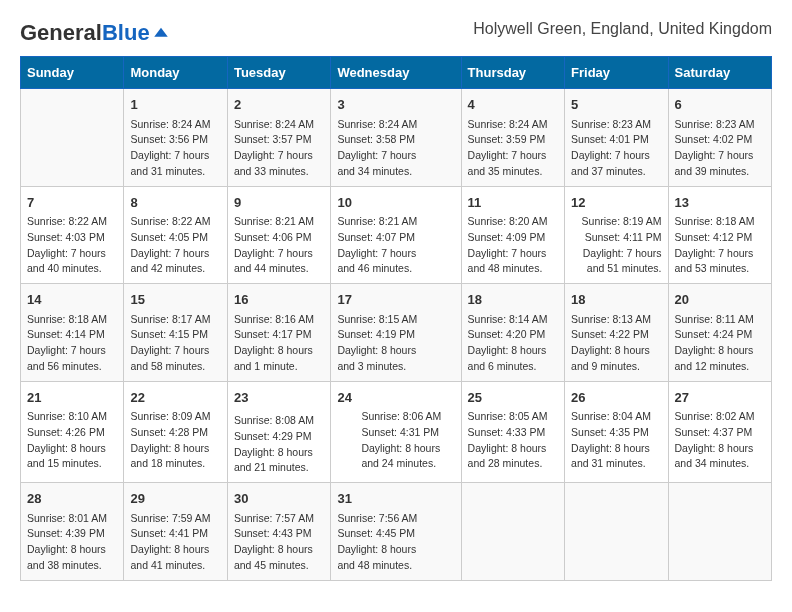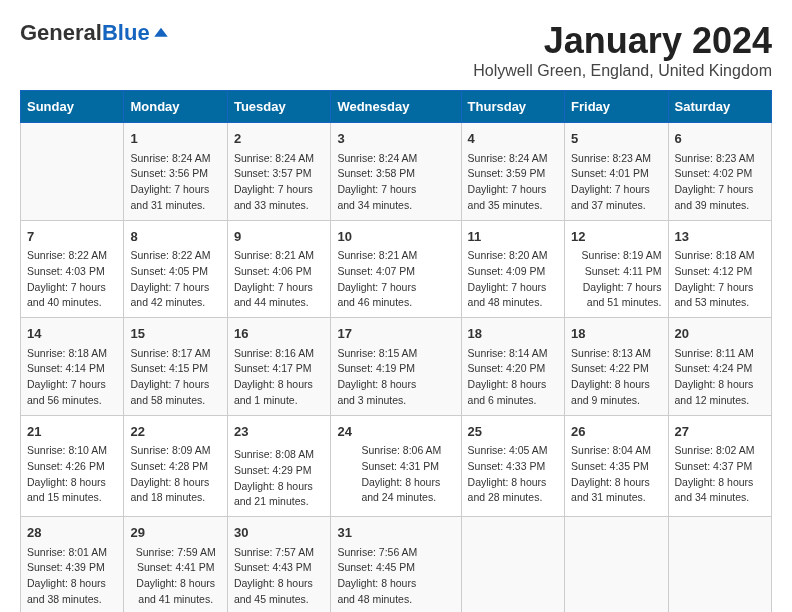--- a/index.html
+++ b/index.html
@@ -95,21 +95,20 @@
   <div class="logo">
     <div class="logo-text">
       <span class="logo-general">General</span>
         <span class="logo-blue">Blue</span>
       <svg class="logo-icon" viewBox="0 0 24 24" fill="#1565c0">
         <path d="M3 17 L12 5 L21 17 Z"></path>
       </svg>
     </div>
   </div>
   <div class="title-block">
-    <div class="month-title">January 2024</div>
     <div class="location-title">Holywell Green, England, United Kingdom</div>
   </div>
 </div>
 
 <table>
   <thead>
     <tr>
     <th>Sunday</th>
         <th>Monday</th>
         <th>Tuesday</th>
@@ -291,21 +290,21 @@
         </td>
         <td>
           <span class="day-number">24</span>
           <div class="cell-content" style="white-space: pre-line; margin-left: 24px;">Sunrise: 8:06 AM
 Sunset: 4:31 PM
 Daylight: 8 hours
 and 24 minutes.</div>
         </td>
         <td>
           <span class="day-number">25</span>
-          <div class="cell-content" style="white-space: pre-line;">Sunrise: 4:05 AM
+          <div class="cell-content" style="white-space: pre-line;">Sunrise: 8:05 AM
 Sunset: 4:33 PM
 Daylight: 8 hours
 and 28 minutes.</div>
         </td>
         <td>
           <span class="day-number">26</span>
           <div class="cell-content" style="white-space: pre-line;">Sunrise: 8:04 AM
 Sunset: 4:35 PM
 Daylight: 8 hours
 and 31 minutes.</div>
@@ -321,21 +320,21 @@
       <tr>
         <td>
           <span class="day-number">28</span>
           <div class="cell-content" style="white-space: pre-line;">Sunrise: 8:01 AM
 Sunset: 4:39 PM
 Daylight: 8 hours
 and 38 minutes.</div>
         </td>
         <td>
           <span class="day-number">29</span>
-          <div class="cell-content" style="white-space: pre-line; text-align: center;">Sunrise: 7:59 AM
+          <div class="cell-content" style="white-space: pre-line;">Sunrise: 7:59 AM
 Sunset: 4:41 PM
 Daylight: 8 hours
 and 41 minutes.</div>
         </td>
         <td>
           <span class="day-number">30</span>
           <div class="cell-content" style="white-space: pre-line;">Sunrise: 7:57 AM
 Sunset: 4:43 PM
 Daylight: 8 hours
 and 45 minutes.</div>

